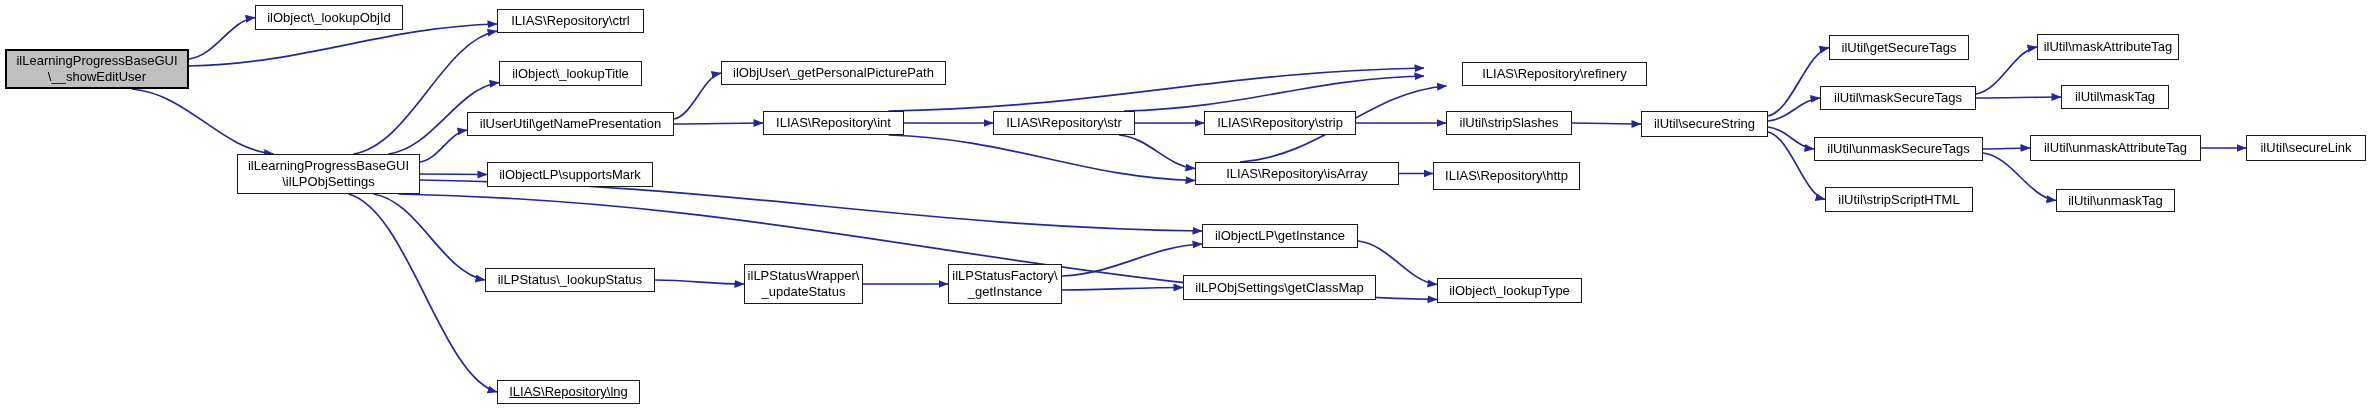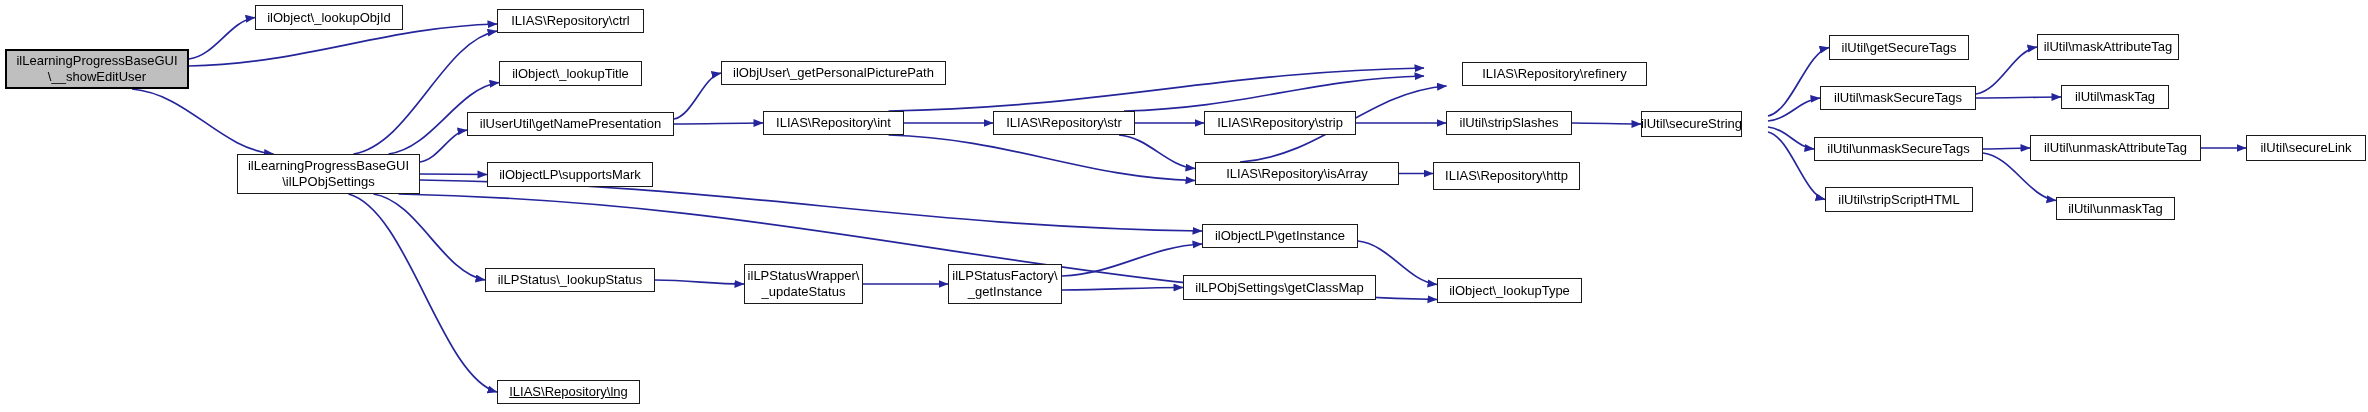--- a/index.html
+++ b/index.html
@@ -134,21 +134,21 @@
     </div>
     <div class="node" style="left: 1446px; top: 111px; width: 126px; height: 24px;">
       <span>ilUtil\stripSlashes</span>
     </div>
     <div class="node" style="left: 1433px; top: 162px; width: 147px; height: 28px;">
       <span>ILIAS\Repository\http</span>
     </div>
     <div class="node" style="left: 1437px; top: 278px; width: 145px; height: 25px;">
       <span>ilObject\_lookupType</span>
     </div>
-    <div class="node" style="left: 1641px; top: 111px; width: 101px; height: 26px;">
+    <div class="node" style="left: 1641px; top: 111px; width: 127px; height: 26px;">
       <span>ilUtil\secureString</span>
     </div>
     <div class="node" style="left: 1829px; top: 35px; width: 140px; height: 25px;">
       <span>ilUtil\getSecureTags</span>
     </div>
     <div class="node" style="left: 1820px; top: 86px; width: 156px; height: 24px;">
       <span>ilUtil\maskSecureTags</span>
     </div>
     <div class="node" style="left: 1814px; top: 137px; width: 169px; height: 24px;">
       <span>ilUtil\unmaskSecureTags</span>
@@ -158,19 +158,19 @@
     </div>
     <div class="node" style="left: 2037px; top: 34px; width: 142px; height: 26px;">
       <span>ilUtil\maskAttributeTag</span>
     </div>
     <div class="node" style="left: 2061px; top: 85px; width: 108px; height: 24px;">
       <span>ilUtil\maskTag</span>
     </div>
     <div class="node" style="left: 2030px; top: 135px; width: 171px; height: 26px;">
       <span>ilUtil\unmaskAttributeTag</span>
     </div>
-    <div class="node" style="left: 2056px; top: 189px; width: 119px; height: 23px; margin-top: 8px;">
+    <div class="node" style="left: 2056px; top: 189px; width: 119px; height: 23px;">
       <span>ilUtil\unmaskTag</span>
     </div>
     <div class="node" style="left: 2246px; top: 135px; width: 120px; height: 26px;">
       <span>ilUtil\secureLink</span>
     </div>
   </div>
 
 </body></html>

